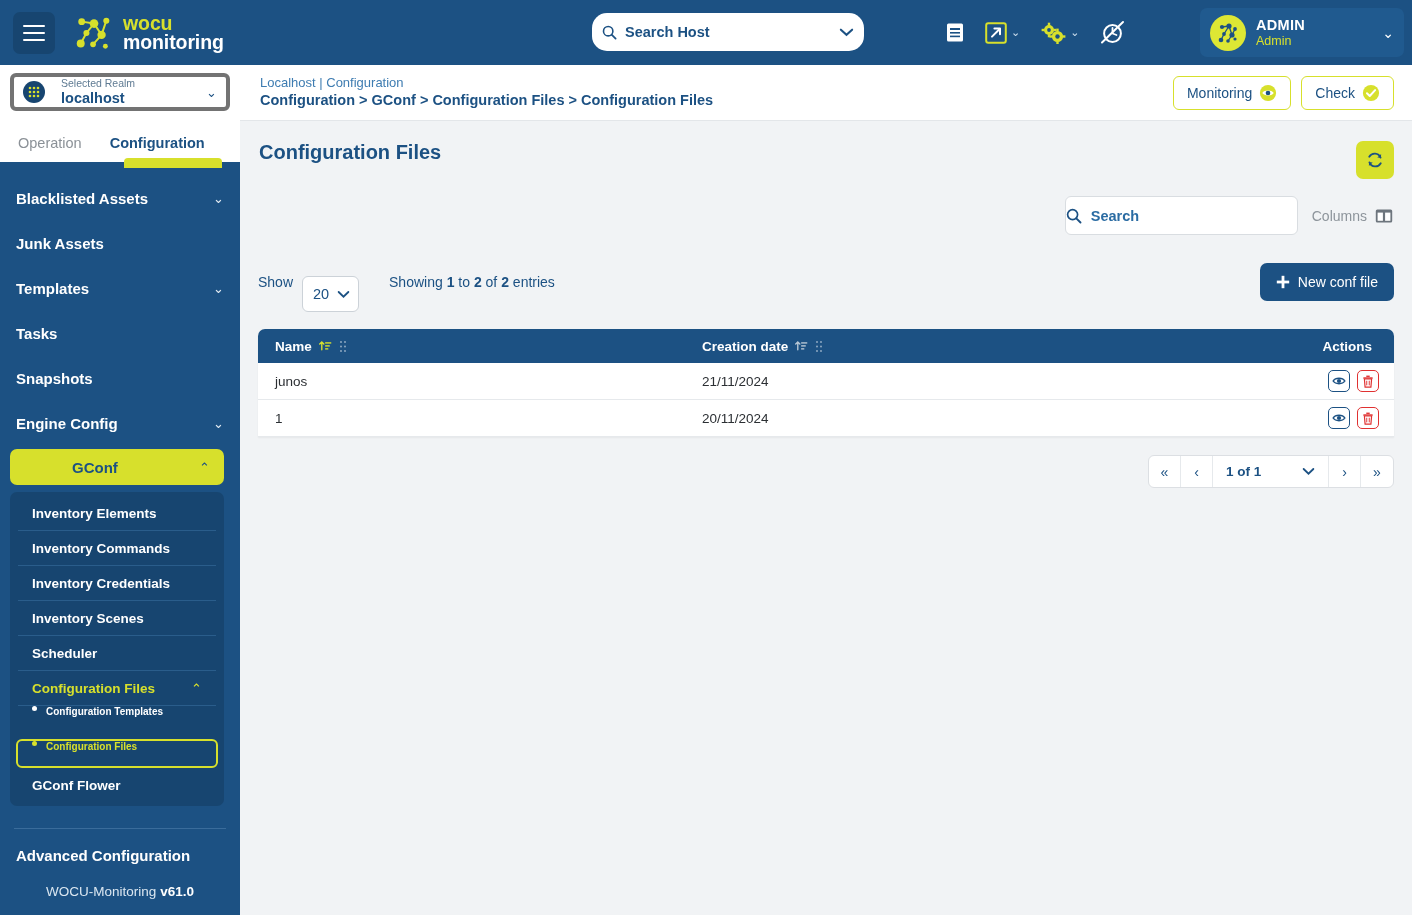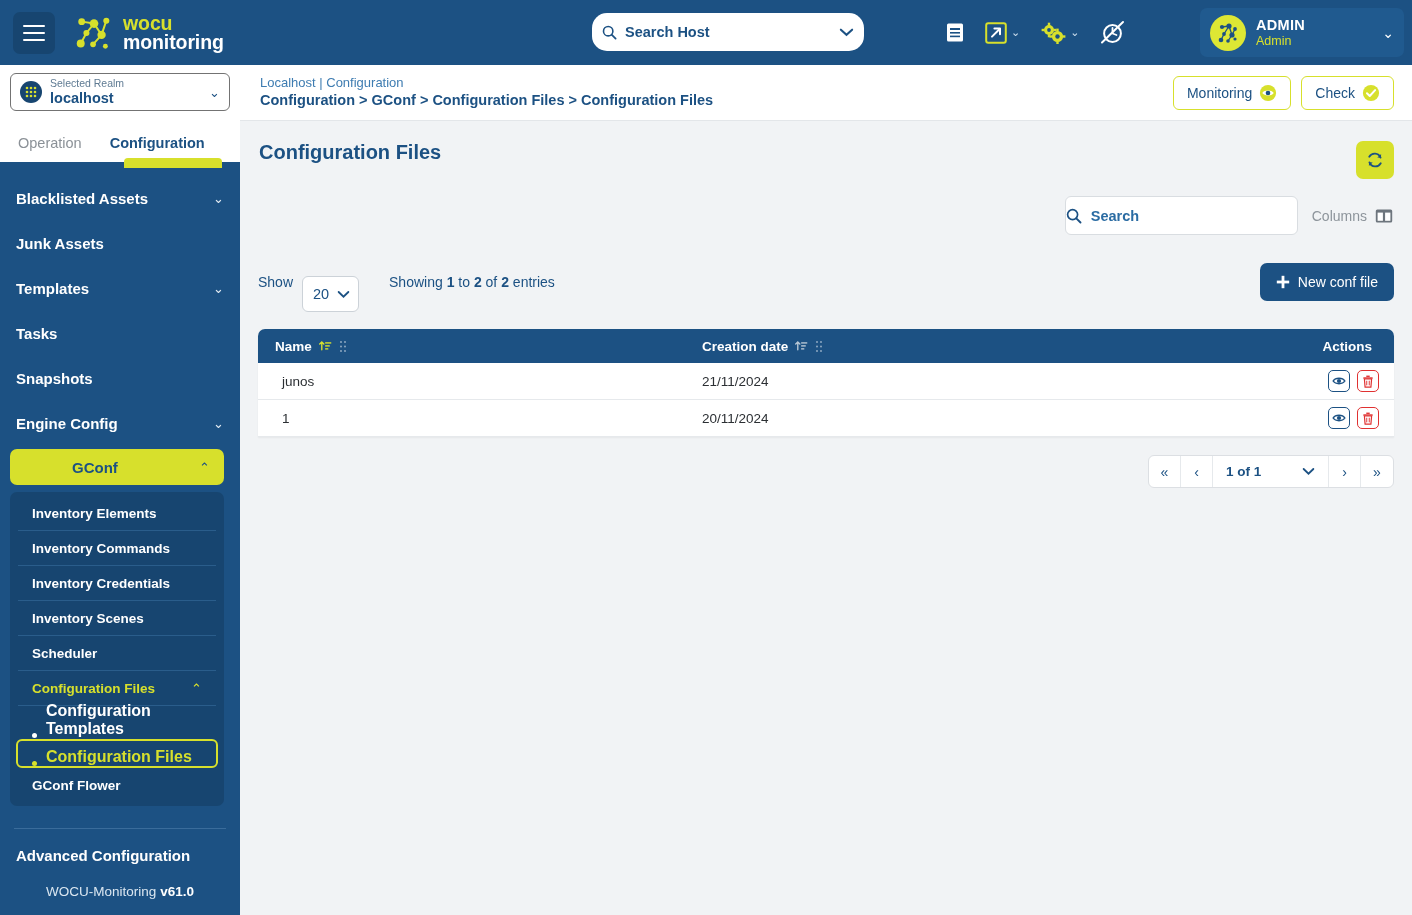--- a/index.html
+++ b/index.html
@@ -84,22 +84,22 @@
 
   
   .sidebar {
     width: 240px; min-width: 240px;
     background: #1c5183;
     display: flex; flex-direction: column;
     position: relative;
   }
   .realm-wrap { background: #ffffff; padding: 8px 10px 9px 10px; }
   .realm {
-    height: 38px; border: 1px solid #737373; border-radius: 6px;
-    display: flex; align-items: center; gap: 8px; padding: 0 9px;
+    height: 38px; border: 4px solid #737373; border-radius: 6px;
+    display: flex; align-items: center; gap: 16px; padding: 0 9px;
     cursor: pointer; background: #fff;
   }
   .realm-ico {
     width: 22px; height: 22px; border-radius: 50%;
     background: #174570; flex: 0 0 22px;
     display: flex; align-items: center; justify-content: center;
   }
   .realm-txt { line-height: 1.12; flex: 1; }
   .realm-txt .r1 { font-size: 10.5px; color: #5f7b93; }
   .realm-txt .r2 { font-size: 14.5px; color: #1c5183; font-weight: 700; }
@@ -147,23 +147,23 @@
     height: 35px; display: flex; align-items: center;
     padding: 0 14px; color: #fff; font-size: 13.5px; font-weight: 700;
     cursor: pointer; border-bottom: 1px solid #2a5d8b;
     margin: 0 8px;
   }
   .sub-item:last-child { border-bottom: none; }
   .sub-item .lbl { flex: 1; }
   .sub-item.accent { color: #d7e02c; }
   .sub-item.accent .nav-chev { color: #d7e02c; }
   .leaf-item {
-    height: 33px; display: flex; align-items: flex-end; gap: 9px;
+    height: 33px; display: flex; align-items: flex-start; gap: 9px;
     padding: 0 14px; margin: 0 8px;
-    color: #fff; font-size: 16px; font-weight: 700; cursor: pointer;
+    color: #fff; font-size: 10px; font-weight: 700; cursor: pointer;
     border-bottom: 1px solid transparent;
   }
   .leaf-item .dot {
     width: 5px; height: 5px; border-radius: 50%; background: #fff; flex: 0 0 5px;
   }
   .leaf-item.selected {
     background: #174570; border: 2px solid #d7e02c; border-radius: 6px;
     color: #d7e02c; margin: 0 6px; height: 29px;
   }
   .leaf-item.selected .dot { background: #d7e02c; }
@@ -253,21 +253,21 @@
   .th-name { width: 444px; padding-left: 17px; }
   .th-date { flex: 1; }
   .th-act { width: 100px; justify-content: flex-end; padding-right: 22px; }
   .drag-dots { display: inline-block; opacity: 0.55; }
 
   .trow {
     height: 37px; display: flex; align-items: center;
     border-bottom: 1px solid #e6e9ec; font-size: 13.5px; color: #2b2f33;
     background: #fff;
   }
-  .td-name { width: 444px; padding-left: 24px; }
+  .td-name { width: 444px; padding-left: 17px; }
   .td-date { flex: 1; }
   .td-act { width: 100px; display: flex; align-items: center; justify-content: flex-end;
             gap: 7px; padding-right: 15px; }
   .act-btn {
     width: 22px; height: 22px; border-radius: 5px;
     display: flex; align-items: center; justify-content: center; cursor: pointer;
     background: #fff;
   }
   .act-view { border: 1.5px solid #1c5183; }
   .act-del { border: 1.5px solid #e03131; }

